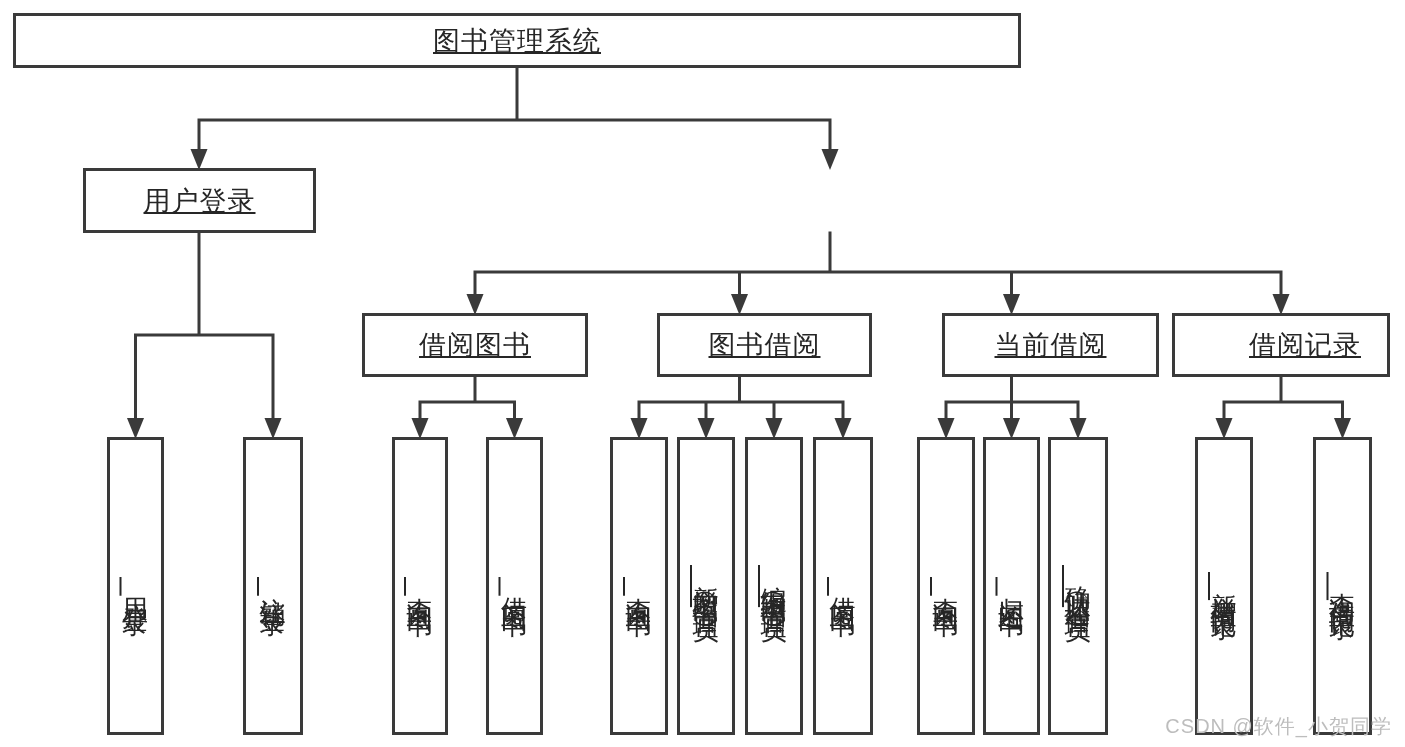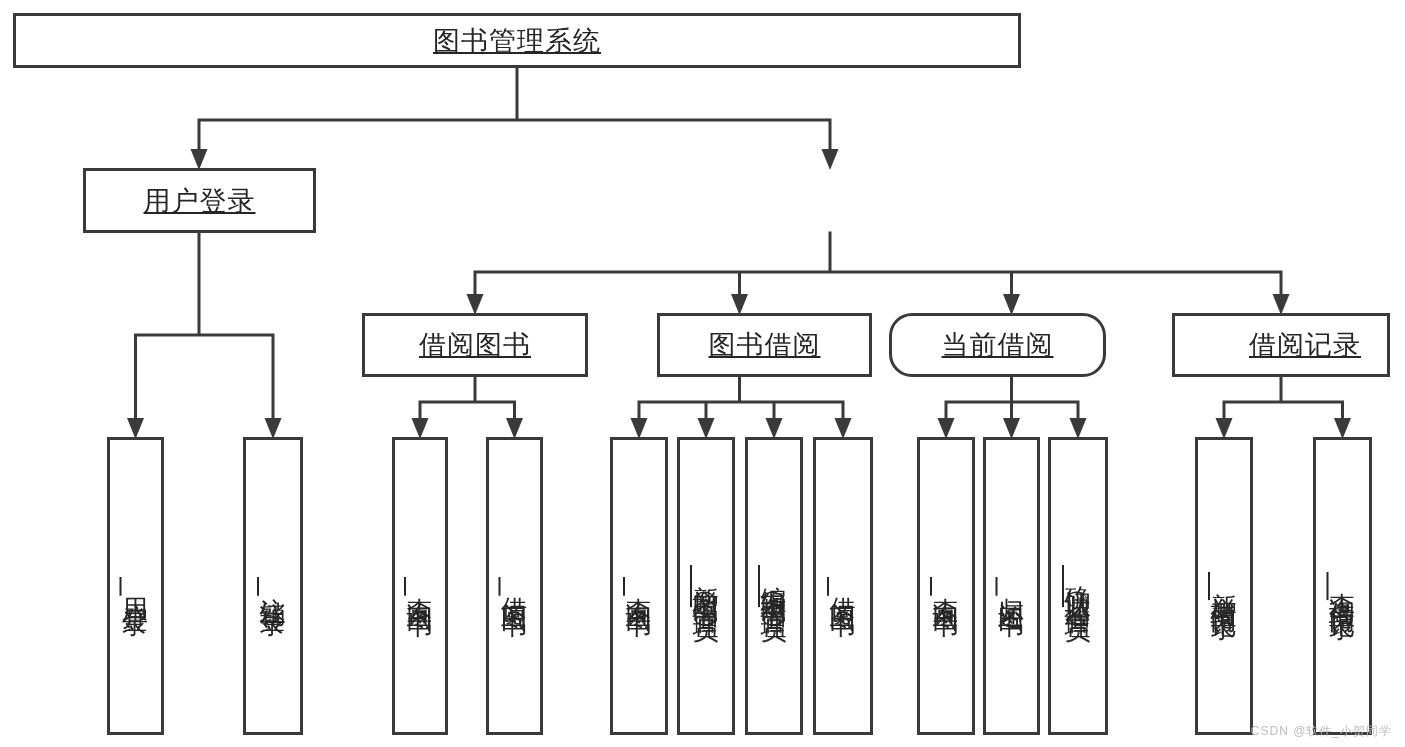--- a/index.html
+++ b/index.html
@@ -43,21 +43,21 @@
     text-orientation: mixed;
     font-size: 26px;
     letter-spacing: 0.18em;
     line-height: 1;
     white-space: nowrap;
   }
   .watermark {
     position: absolute;
     right: 13px;
     bottom: 7px;
-    font-size: 12px;
+    font-size: 20px;
     color: #bdbdbd;
     letter-spacing: 1px;
     z-index: 2;
     white-space: nowrap;
   }
   svg path {
     fill: none;
     stroke: #3a3a3a;
     stroke-width: 3;
     stroke-linecap: square;
@@ -114,21 +114,21 @@
       <polygon points="1334,418 1351,418 1342.5,439"></polygon>
     </g>
   </svg>
 
   <div class="node hnode" style="left:13px; top:13px; width:1008px; height:55px;">图书管理系统</div>
 
   <div class="node hnode" style="left:83px; top:168px; width:233px; height:65px;">用户登录</div>
 
   <div class="node hnode" style="left:362px; top:313px; width:226px; height:64px;">借阅图书</div>
   <div class="node hnode" style="left:632px; top:313px; width:215px; height:64px;margin-left:25px;">图书借阅</div>
-  <div class="node hnode" style="left:889px; top:313px; width:217px; height:64px;border-radius:23px;">当前借阅</div>
+  <div class="node hnode" style="left:942px; top:313px; width:217px; height:64px;">当前借阅</div>
   <div class="node hnode" style="left:1172px; top:313px; width:218px; height:64px;padding-left:48px;">借阅记录</div>
 
   <div class="node vnode" style="left:107px; top:437px; width:57px; height:298px;">用户登录</div>
   <div class="node vnode" style="left:243px; top:437px; width:60px; height:298px;">注销登录</div>
 
   <div class="node vnode" style="left:392px; top:437px; width:56px; height:298px;">查询图书</div>
   <div class="node vnode" style="left:486px; top:437px; width:57px; height:298px;">借阅图书</div>
 
   <div class="node vnode" style="left:610px; top:437px; width:58px; height:298px;">查询图书</div>
   <div class="node vnode" style="left:677px; top:437px; width:58px; height:298px;">新增图书（管理员）</div>

